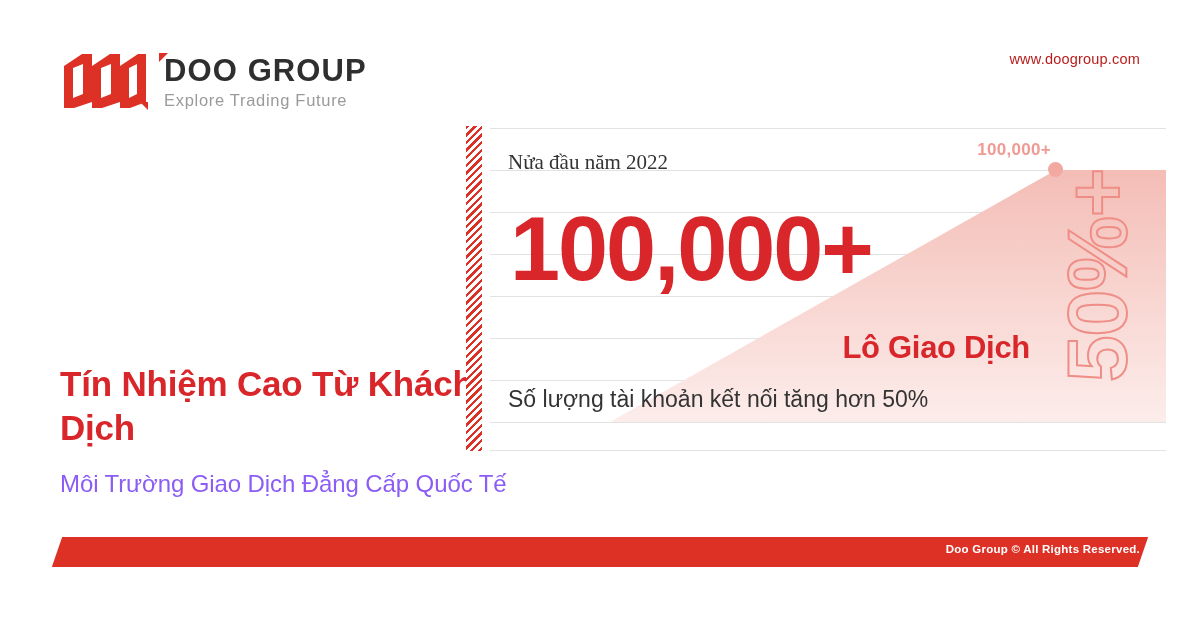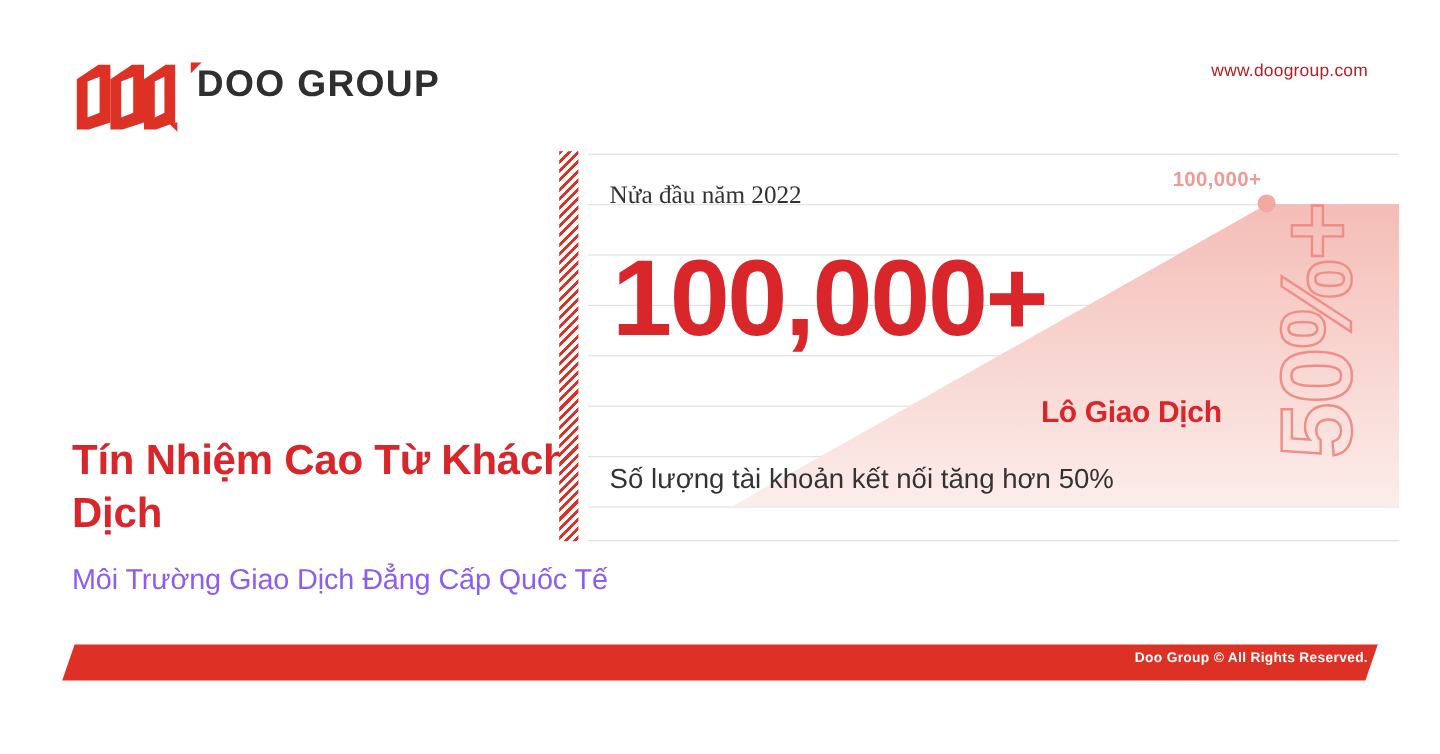--- a/index.html
+++ b/index.html
@@ -6,21 +6,21 @@
   html,body { width:1200px; height:628px; }
   body {
     background:#ffffff;
     font-family:"Liberation Sans", sans-serif;
     position:relative;
     overflow:hidden;
     -webkit-font-smoothing:antialiased;
   }
 
   
-  #logo-block { position:absolute; left:62px; top:52px; display:flex; align-items:flex-start; }
+  #logo-block { position:absolute; left:62px; top:52px; display:flex; align-items:center; }
   #logo-mark { width:86px; height:58px; flex:none; }
   #logo-text-block { margin-left:16px; padding-top:2px; }
   #logo-wordmark {
     font-size:31px; font-weight:bold; letter-spacing:1.1px;
     color:#2f2f2f; line-height:1; white-space:nowrap; position:relative;
   }
   #logo-tri {
     position:absolute; left:-5px; top:-2px;
     width:0; height:0;
     border-left:9px solid #DD3126;
@@ -70,21 +70,21 @@
   #apex-dot {
     position:absolute; width:15px; height:15px; border-radius:50%;
     background:#F2A9A2; left:558px; top:38px;
   }
 
   .chart-label { position:absolute; white-space:nowrap; }
 
   #label-period { left:18px; top:26px; font-size:21px; color:#333;font-family:Liberation Serif, serif; }
   #label-peak   { right:115px; top:16px; font-size:17px; font-weight:bold; color:#F09A93; letter-spacing:.3px; }
   #big-number   { left:20px; top:80px; font-size:90px; font-weight:bold; color:#D9262A; letter-spacing:-2px; line-height:1; }
-  #unit-label   { right:148px; top:206px; font-size:25px; font-weight:bold; color:#D9262A; letter-spacing:-.3px; }
+  #unit-label   { right:136px; top:206px; font-size:31px; font-weight:bold; color:#D9262A; letter-spacing:-.3px; }
   #caption      { left:18px; top:262px; font-size:23px; color:#333; }
 
   
   #deco-5050 {
     position:absolute; right:8px; top:-14px;
     width:120px; height:330px;
     display:flex; align-items:center; justify-content:center;
     pointer-events:none;
   }
   #deco-text {
@@ -118,20 +118,21 @@
         <path d="M58 14 L76 2 L84 2 L84 50 L68 56 L58 56 Z M67 16 L67 46 L75 42 L75 12 Z"></path>
       </g>
       <path d="M78 50 L86 50 L86 58 Z" fill="#DD3126"></path>
     </svg>
   </div>
   <div id="logo-text-block">
     <div id="logo-wordmark">
       <span id="logo-tri"></span>
       <span>DOO GROUP</span>
     </div>
+    <div id="logo-tagline">Explore Trading Future</div>
   </div>
 </div>
 
 <div id="site-url">www.doogroup.com</div>
 
 <div id="headline">Tín Nhiệm Cao Từ Khách Dịch</div>
 <div id="subheadline">Môi Trường Giao Dịch Đẳng Cấp Quốc Tế</div>
 
 <div id="chart-panel">
 

